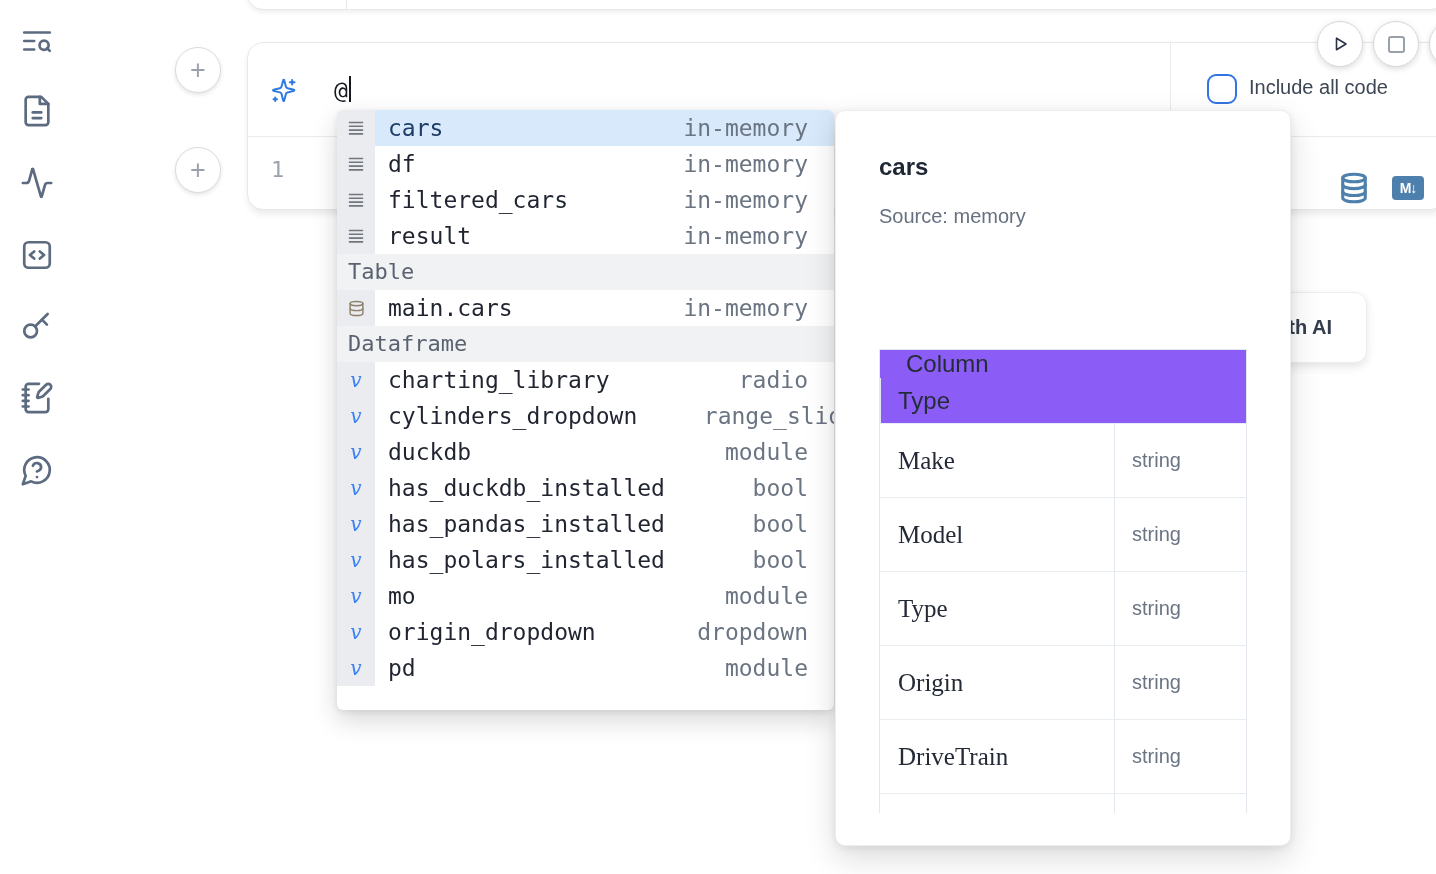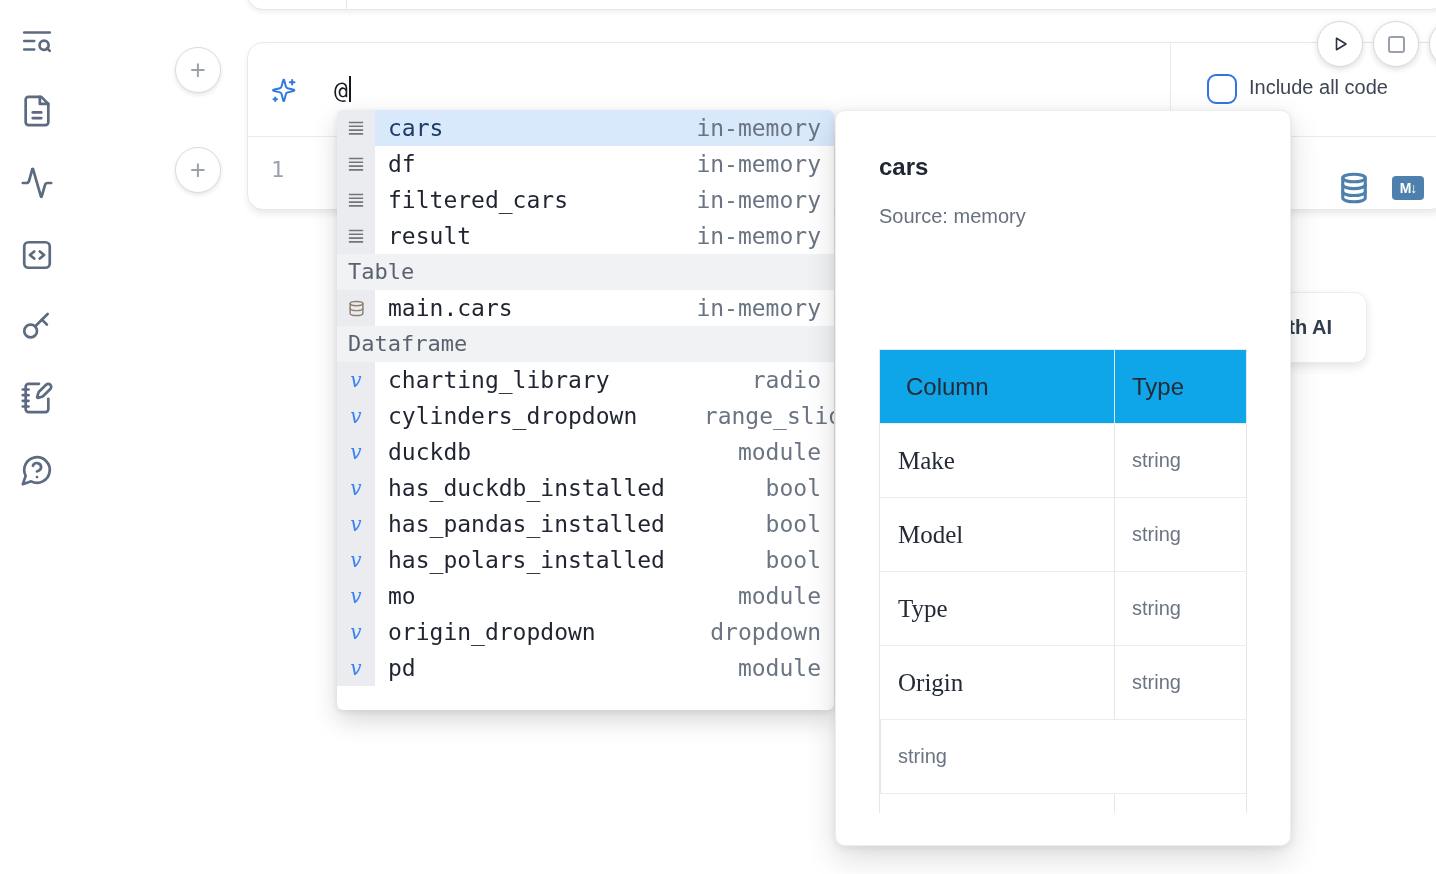--- a/index.html
+++ b/index.html
@@ -79,42 +79,42 @@
   .dropdown {
     position:absolute; left:337px; top:110px; width:497px; height:600px;
     background:#fff; border-radius:6px; overflow:hidden; z-index:7;
     box-shadow:0 10px 26px rgba(0,0,0,0.16), 0 2px 6px rgba(0,0,0,0.08);
     font-family:"DejaVu Sans Mono", monospace; font-size:23px;
   }
   .dd-header { height:36px; line-height:36px; background:#f1f2f4; color:#5a6270; padding-left:11px; font-size:22px; }
   .dd-row { display:flex; align-items:center; height:36px; background:#fff; cursor:pointer; }
   .dd-gutter { width:38px; height:36px; background:#ebecef; display:flex; align-items:center; justify-content:center; flex:none; }
   .dd-name { padding-left:13px; color:#1f2430; white-space:nowrap; }
-  .dd-type { margin-left:auto; padding-right:13px; color:#6a7482; white-space:nowrap; }
+  .dd-type { margin-left:auto; padding-right:26px; color:#6a7482; white-space:nowrap; }
   .dd-row.selected .dd-name { color:#1d3b66; }
   .dd-row.selected { background:linear-gradient(to right, #ebecef 38px, #d7e9fb 38px); }
   .dd-row.clip .dd-type { padding-right:0; margin-right:-36px; }
   .var-glyph { font-family:"DejaVu Serif", serif; font-style:italic; color:#3b82f6; font-size:20px; line-height:1; }
 
   
   .panel {
     position:absolute; left:835px; top:110px; width:456px; height:736px;
     background:#fff; border:1px solid #ededf0; border-radius:10px; z-index:8;
     box-shadow:0 12px 32px rgba(0,0,0,0.14), 0 2px 8px rgba(0,0,0,0.08);
   }
   .panel-title { position:absolute; left:43px; top:42px; font-size:24px; font-weight:bold; color:#1e2633; }
   .panel-source { position:absolute; left:43px; top:94px; font-size:20px; color:#66707f; }
   .shape-badge { position:absolute; left:43px; top:148px; right:43px; height:44px;
     background:#eff3f9; border-radius:8px; line-height:44px; padding-left:16px;
     font-size:20px; color:#2f3a4a; }
   .schema-table { position:absolute; left:43px; top:238px; right:43px; height:464px;
     border:1px solid #e3e8ee; border-bottom:none; overflow:hidden; background:#fff; }
   .tbl-row { display:flex; height:74px; border-bottom:1px solid #e8edf2; background:#fff; }
   .tbl-row:last-child { border-bottom:none; }
-  .tbl-head { background:#0ea5e9; }
+  .tbl-head { background:#8b5cf6;flex-direction:column; }
   .tbl-c1 { width:234px; flex:none; display:flex; align-items:center; padding-left:18px; }
   .tbl-c2 { flex:1; display:flex; align-items:center; padding-left:17px; border-left:1px solid #e3e8ee; }
   .tbl-head .tbl-c1 { padding-left:26px; }
   .tbl-head .tbl-c1, .tbl-head .tbl-c2 { font-size:24px; color:#242c38; }
   .cell-name { font-family:Liberation Serif, serif; font-size:25px; color:#232a36; }
   .cell-type { font-size:20px; color:#6a7482; }
 </style>
 </head>
 <body>
 
@@ -375,20 +375,23 @@
         </div>
         <div class="tbl-row">
           <span class="tbl-c1">
             <span class="cell-name">Origin</span>
           </span>
           <span class="tbl-c2">
             <span class="cell-type">string</span>
           </span>
         </div>
         <div class="tbl-row">
+          <span class="tbl-c1">
+            <span class="cell-name">DriveTrain</span>
+          </span>
           <span class="tbl-c2">
             <span class="cell-type">string</span>
           </span>
         </div>
         <div class="tbl-row">
           <span class="tbl-c1"></span>
           <span class="tbl-c2"></span>
         </div>
       </div>
   </aside>

